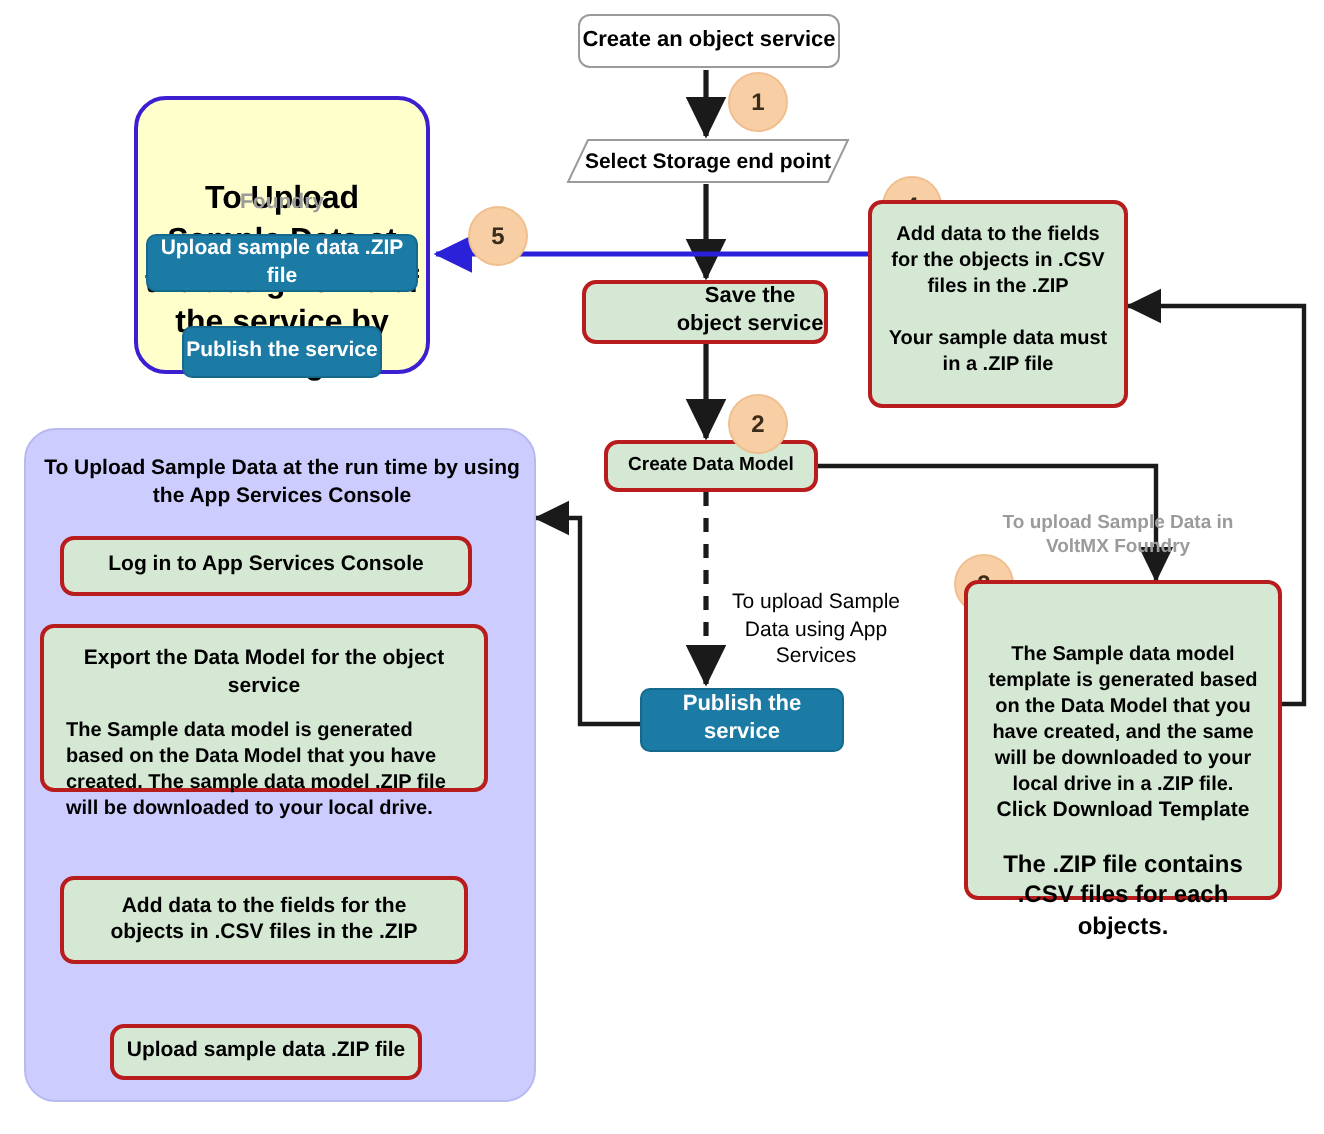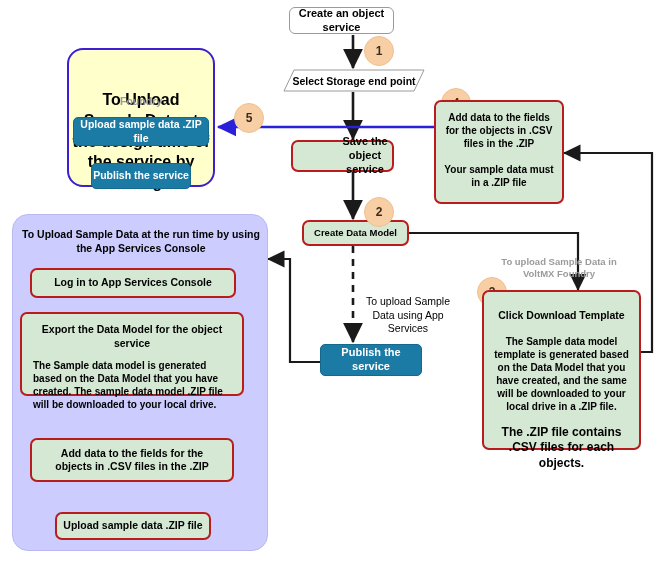--- a/index.html
+++ b/index.html
@@ -59,32 +59,32 @@
 
   <path d="M434,127 L218,127" stroke="#2b21d8" stroke-width="2.4" fill="none" marker-end="url(#ahb)"></path>
 
   <path d="M141,147 L141,162" stroke="#2b2b2b" stroke-width="1.9" fill="none" marker-end="url(#ahs)"></path>
 
   <path d="M132,283 L132,311" stroke="#1a1a1a" stroke-width="2.4" fill="none" marker-end="url(#ah)"></path>
   <path d="M132,410 L132,437" stroke="#1a1a1a" stroke-width="2.4" fill="none" marker-end="url(#ah)"></path>
   <path d="M132,482 L132,511" stroke="#1a1a1a" stroke-width="2.4" fill="none" marker-end="url(#ah)"></path>
 </svg>
 
-<div class="abs node white" style="left:289px;top:7px;width:105px;height:27px;font-size:11px;">
+<div class="abs node white" style="left:289px;top:7px;width:131px;height:27px;font-size:11px;">
   <span>Create an object service</span>
 </div>
 
 <div class="abs para" style="left:283px;top:69px;width:142px;height:23px;">
   <svg class="shape" viewBox="0 0 142 23" preserveAspectRatio="none">
     <polygon points="11,1 141,1 131,22 1,22" fill="#ffffff" stroke="#9a9a9a" stroke-width="1"></polygon>
   </svg>
   <div class="txt" style="font-size:10.5px;">Select Storage end point</div>
 </div>
 
-<div class="abs node green" style="left:291px;top:140px;width:103px;height:32px;font-size:11px;padding-left:45px;">
+<div class="abs node green" style="left:291px;top:140px;width:123px;height:32px;font-size:11px;padding-left:45px;">
   <span>Save the object service</span>
 </div>
 
 <div class="abs node green" style="left:302px;top:220px;width:107px;height:26px;font-size:9.5px;">
   <span>Create Data Model</span>
 </div>
 
 <div class="abs node teal" style="left:320px;top:344px;width:102px;height:32px;font-size:11px;">
   <span>Publish the service</span>
 </div>
@@ -141,16 +141,16 @@
 </div>
 
 <div class="abs green" style="left:434px;top:100px;width:130px;height:104px;padding:9px 8px;">
   <div class="hdr" style="font-size:10px;">Add data to the fields for the objects in .CSV files in the .ZIP</div>
   <div class="hdr" style="font-size:10px;margin-top:13px;">Your sample data must in a .ZIP file</div>
 </div>
 
 <div class="abs gray" style="left:500px;top:256px;width:118px;font-size:9.5px;">To upload Sample Data in VoltMX Foundry</div>
 
 <div class="abs green" style="left:482px;top:290px;width:159px;height:160px;padding:17px 9px 9px 9px;">
+  <div class="hdr" style="font-size:10px;margin-top:12px;">The Sample data model template is generated based on the Data Model that you have created, and the same will be downloaded to your local drive in a .ZIP file.</div>
   <div class="hdr" style="font-size:10.5px;">Click Download Template</div>
-  <div class="hdr" style="font-size:10px;margin-top:12px;">The Sample data model template is generated based on the Data Model that you have created, and the same will be downloaded to your local drive in a .ZIP file.</div>
   <div class="hdr" style="font-size:12px;margin-top:12px;">The .ZIP file contains .CSV files for each objects.</div>
 </div>
 
 </body></html>

